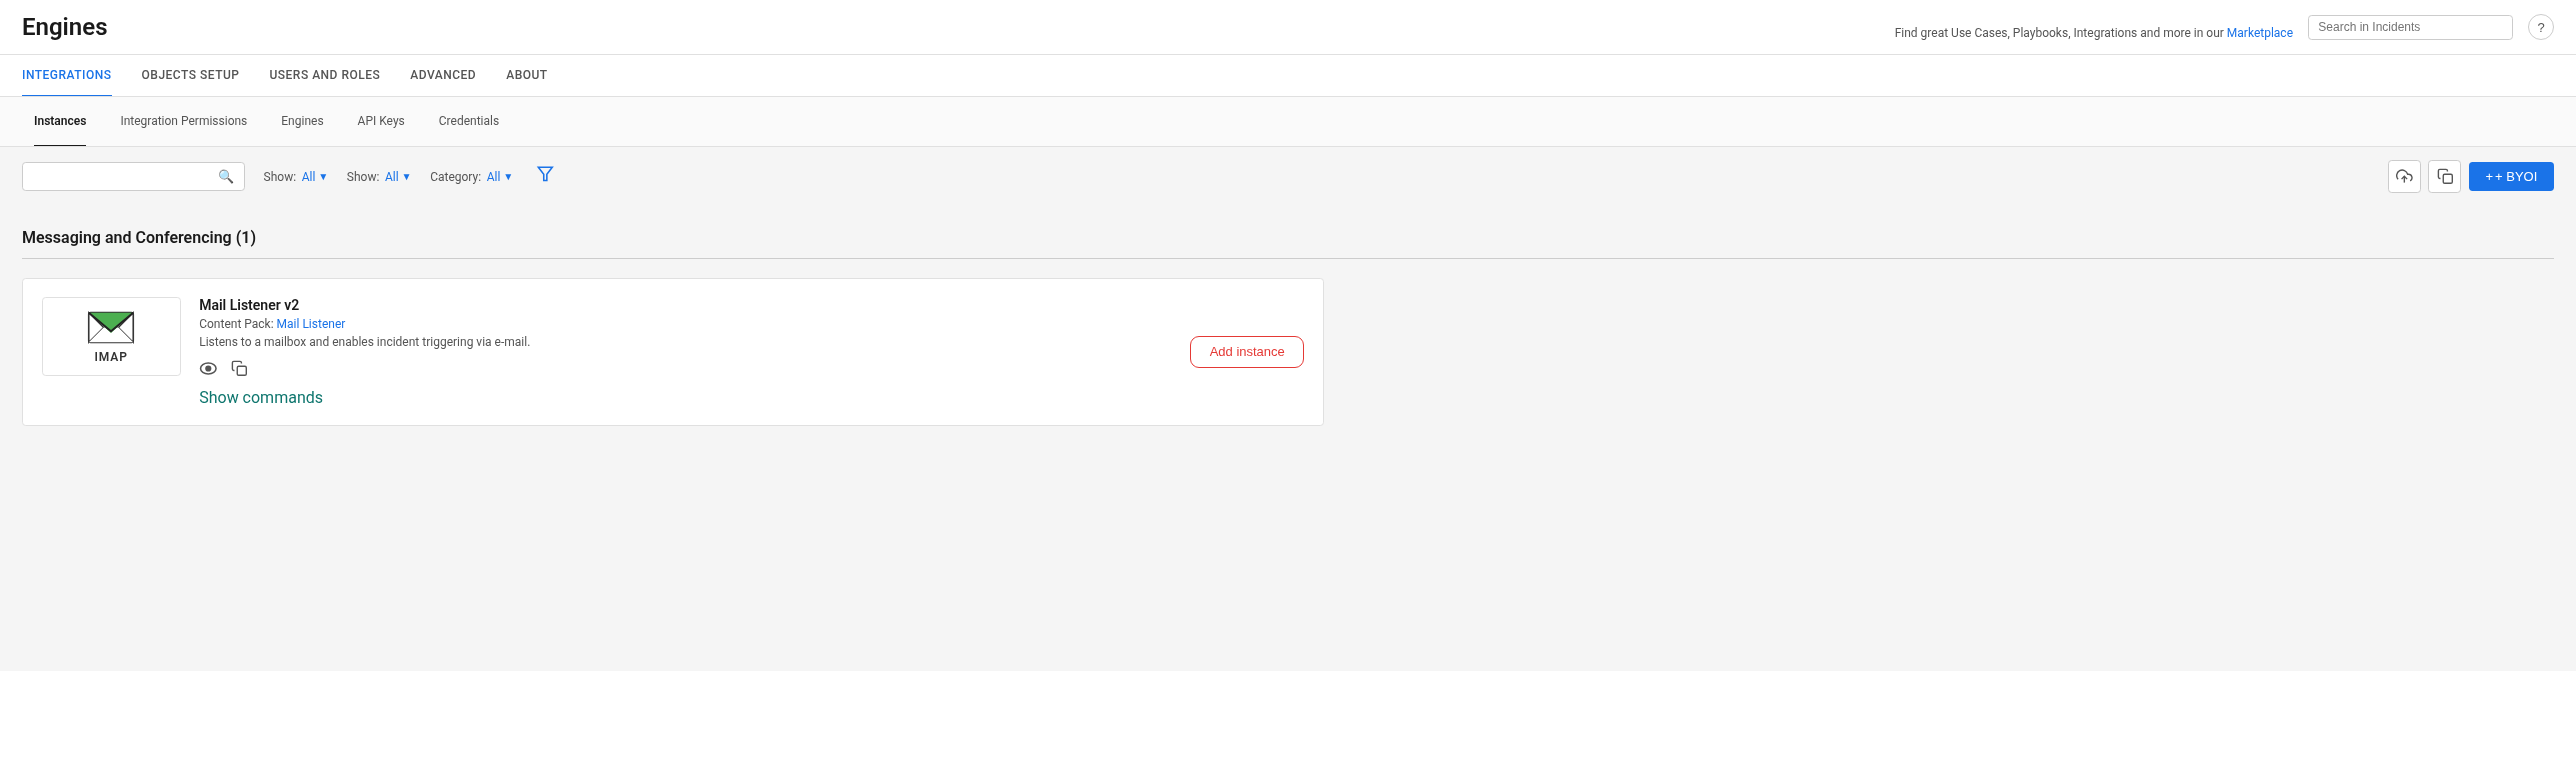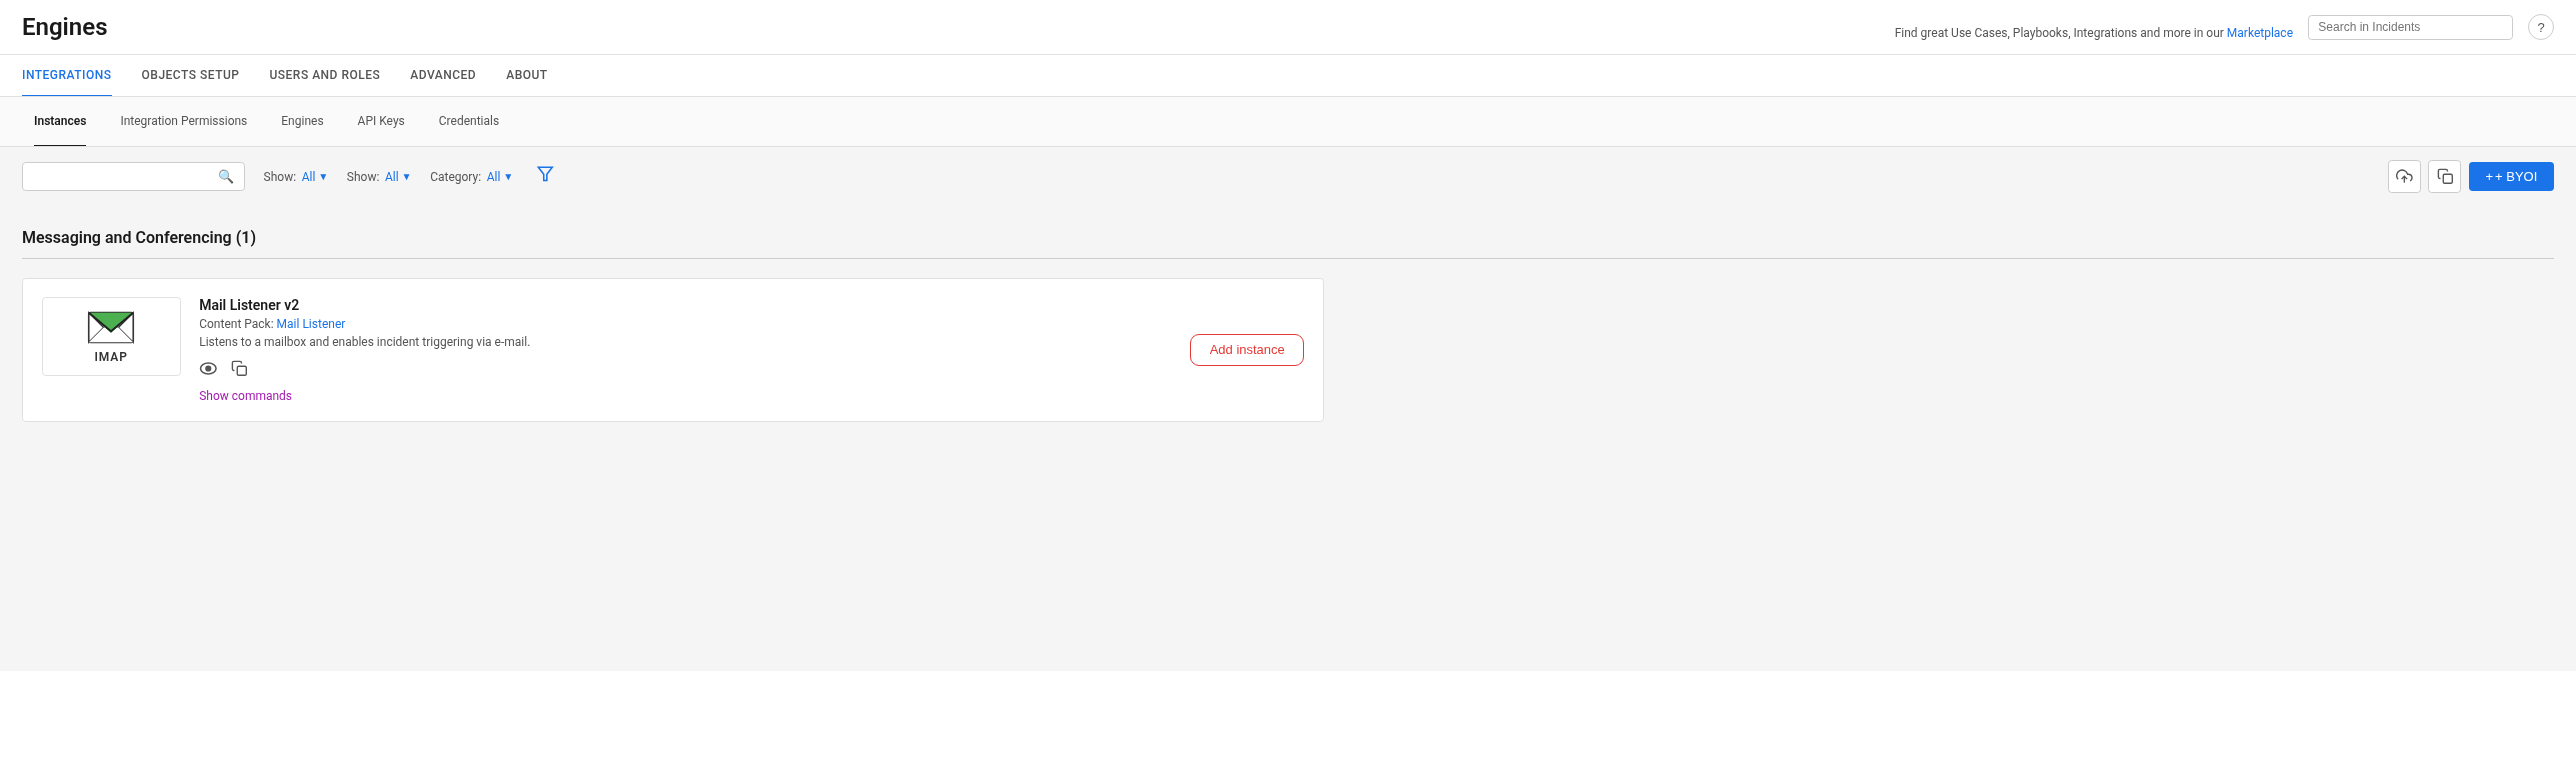--- a/index.html
+++ b/index.html
@@ -287,22 +287,22 @@
       align-items: center;
       gap: 13px;
       margin-bottom: 7.4px;
     }
     .action-icon {
       color: #555;
       font-size: 16.7px;
       cursor: pointer;
     }
     .show-commands-link {
-      color: #a21caf;
-      font-size: 12px;
+      color: #0f766e;
+      font-size: 16px;
       cursor: pointer;
       text-decoration: none;
     }
     .add-instance-btn {
       margin-left: auto;
       border: 1.9px solid #e53935;
       color: #e53935;
       background: #fff;
       border-radius: 9px;
       padding: 7.4px 18.6px;

